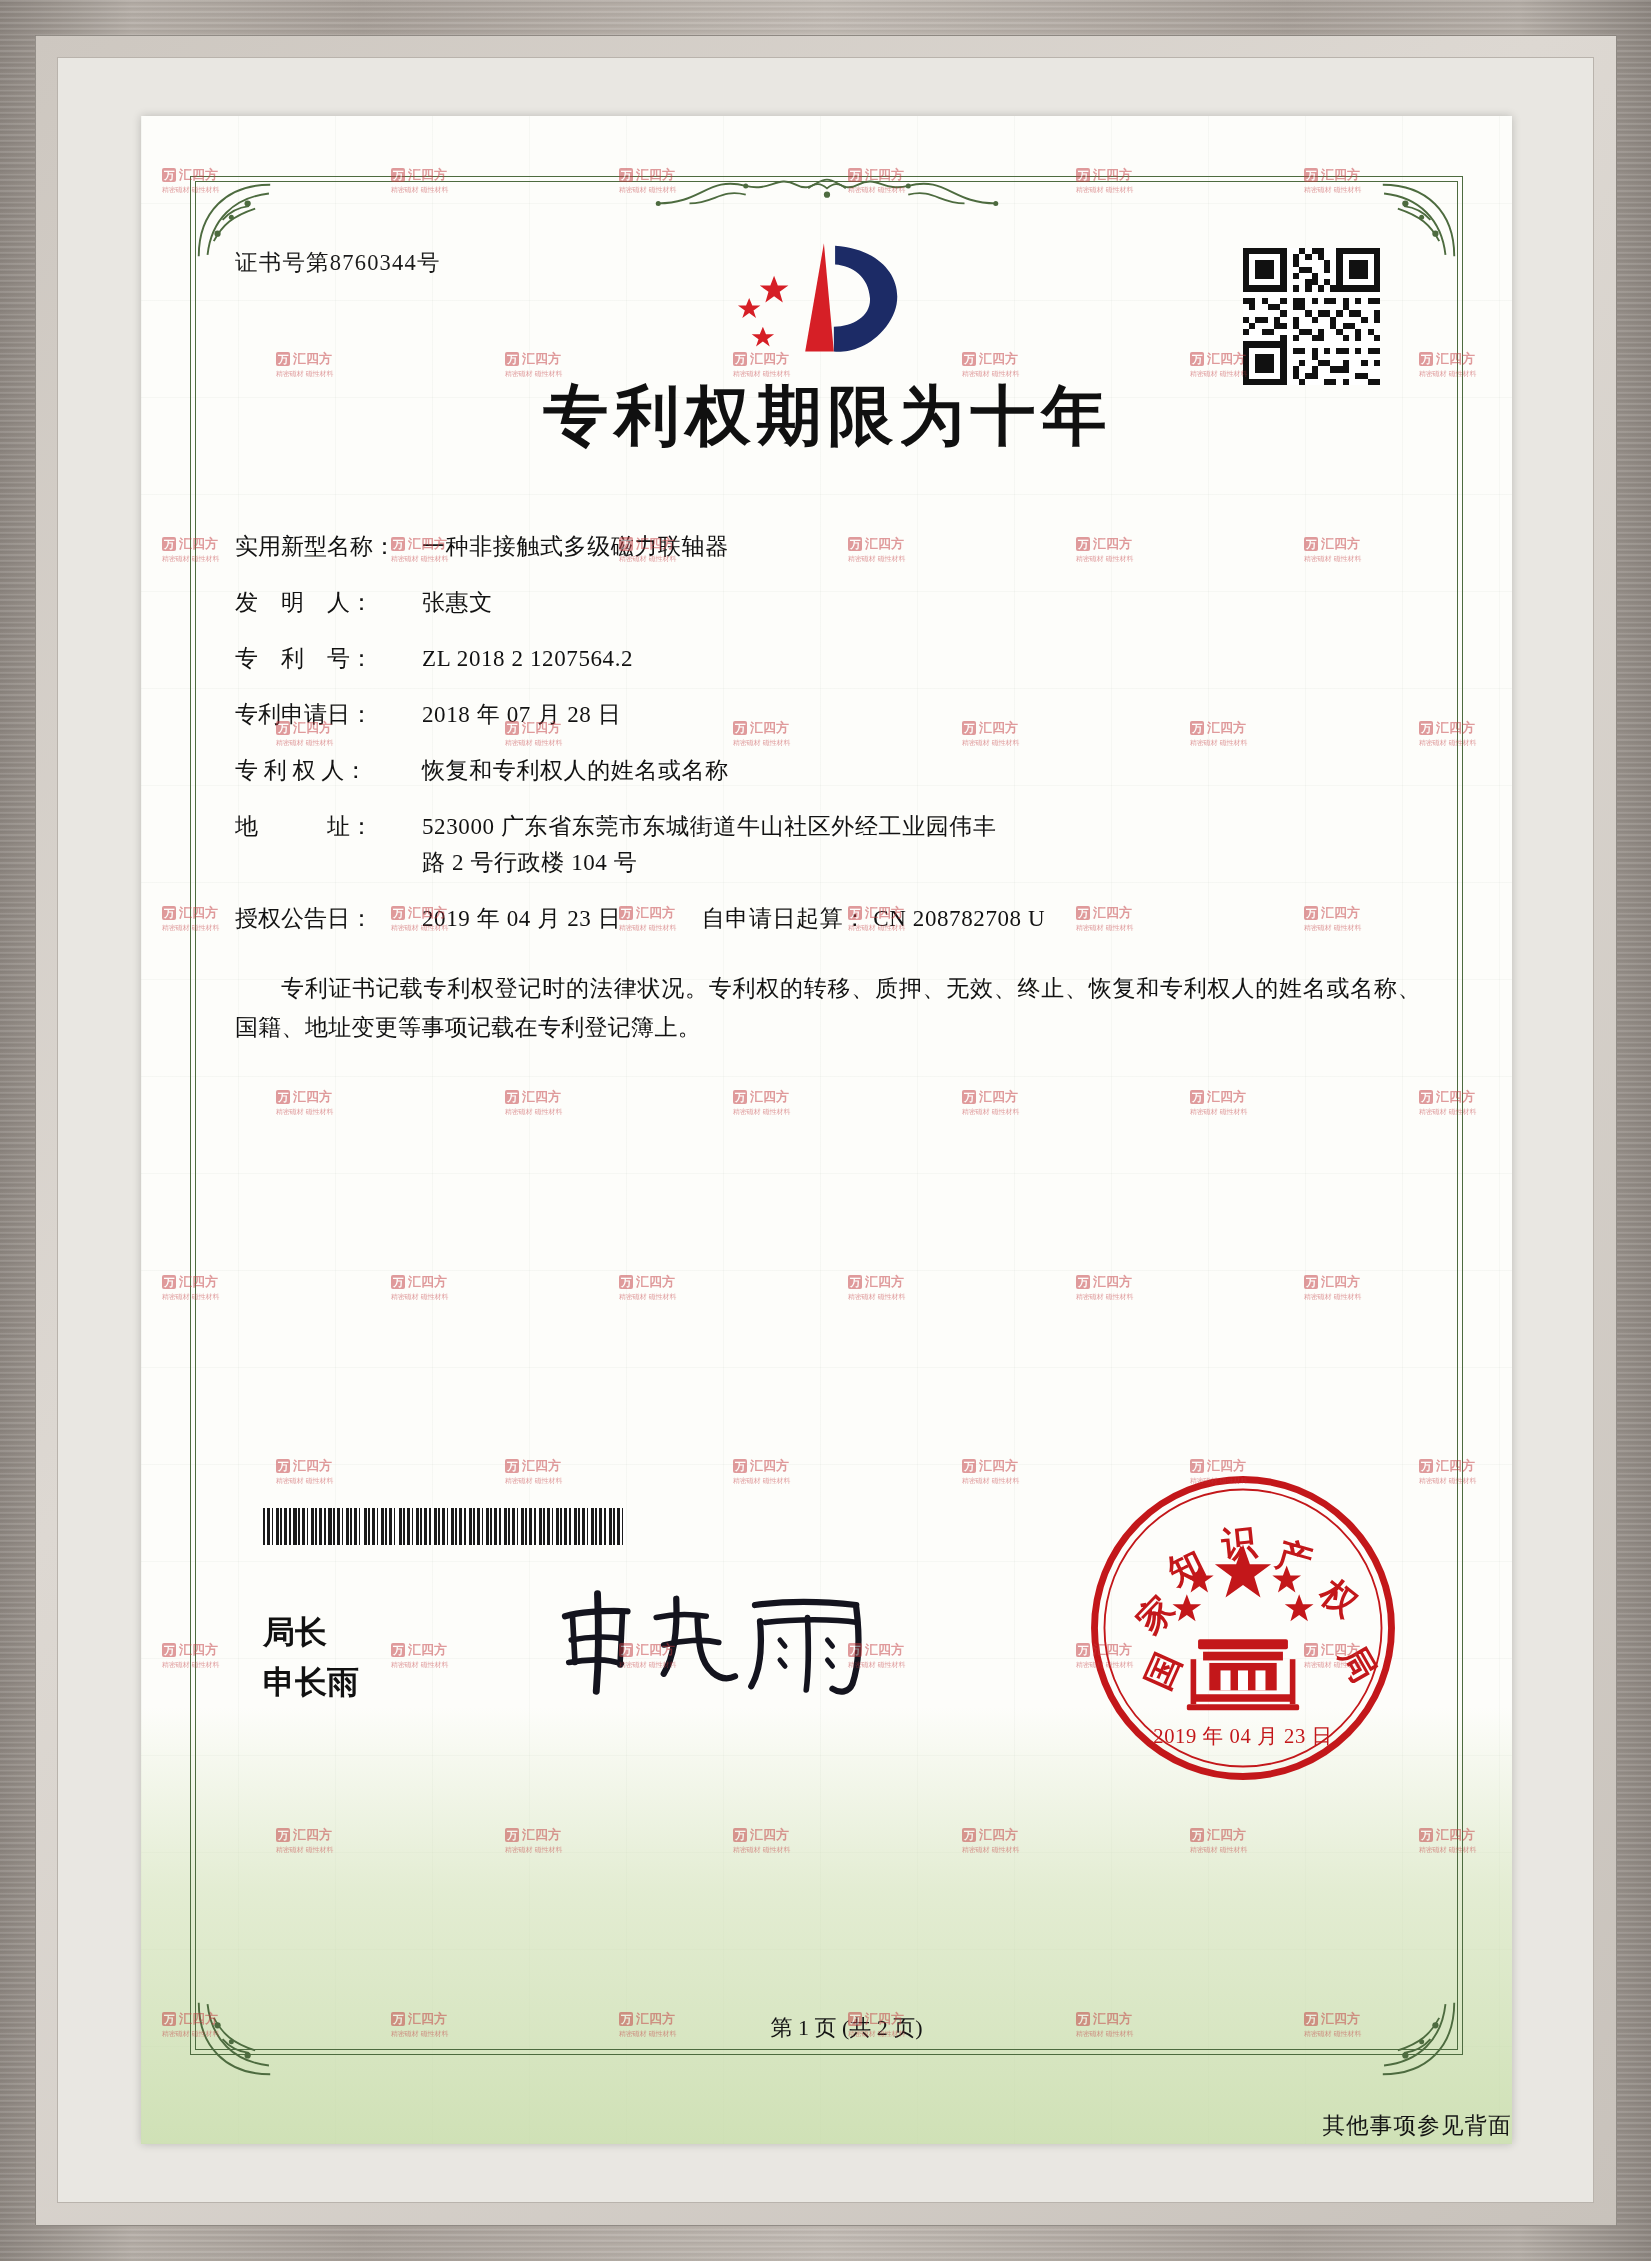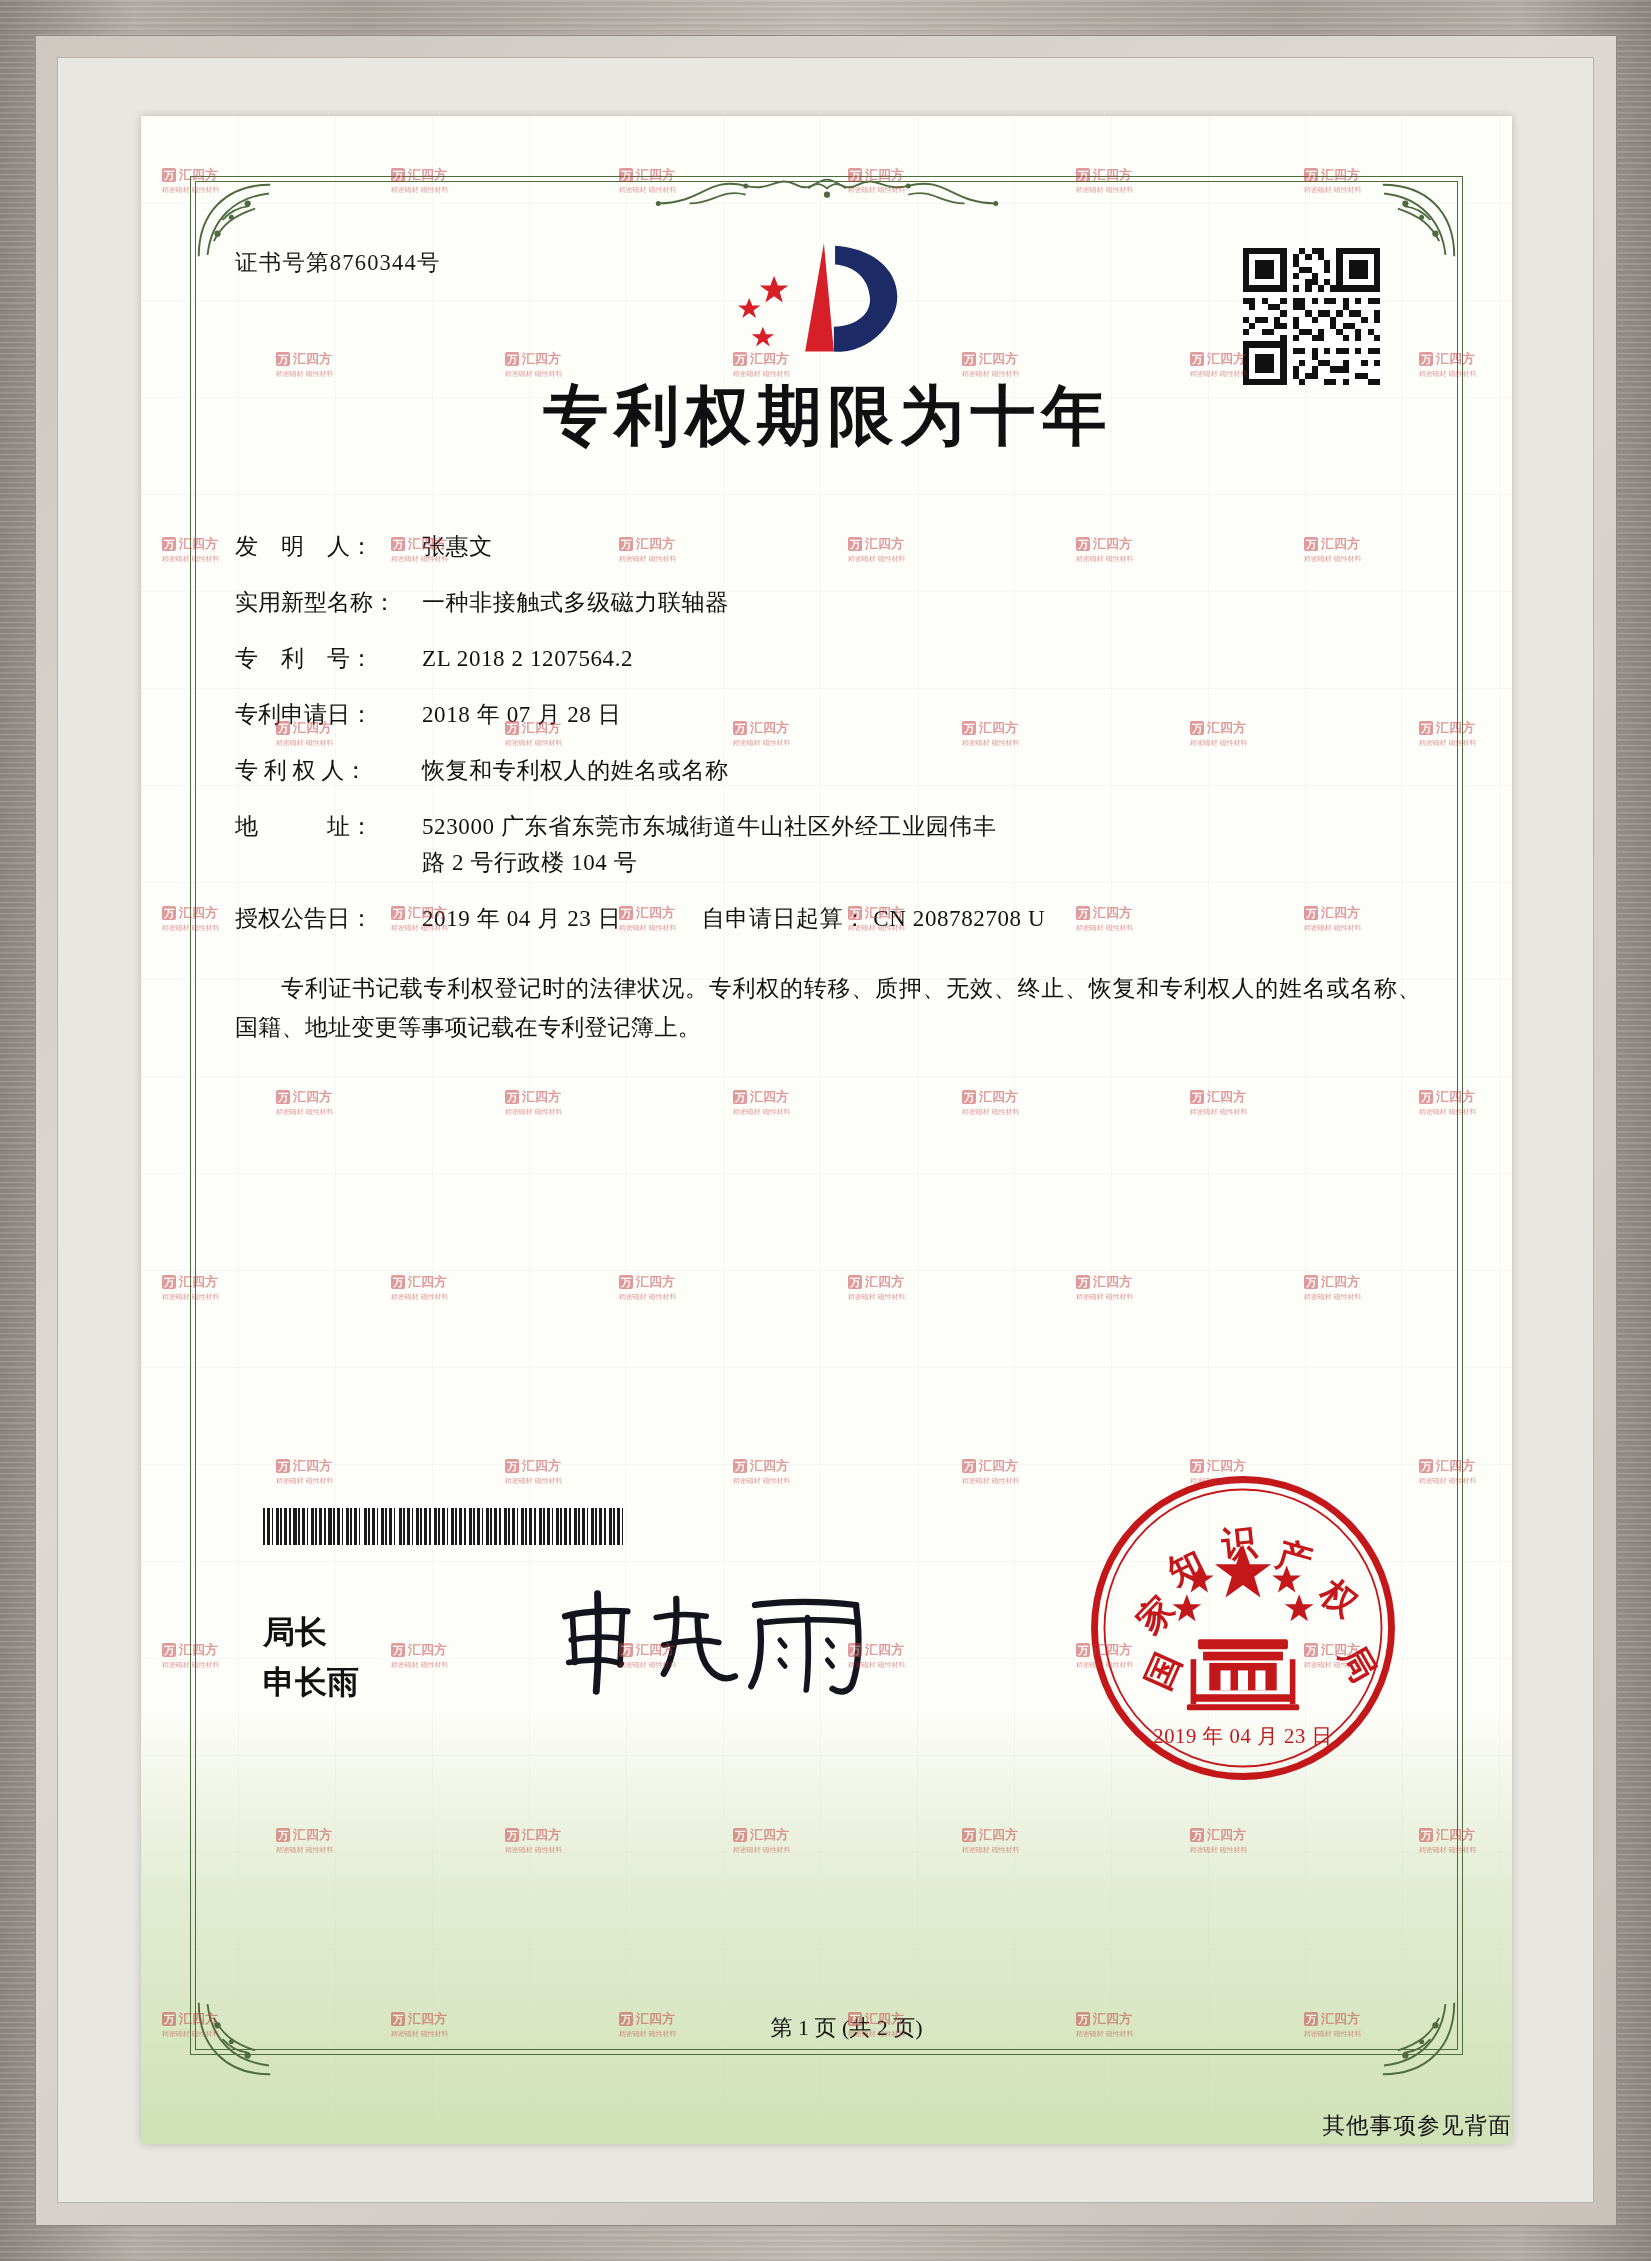--- a/index.html
+++ b/index.html
@@ -381,27 +381,27 @@
     </div>
 
     <div class="content">
       <div class="cert-no">证书号第8760344号</div>
 
       <div class="title">专利权期限为十年</div>
 
       <div class="fields">
 
         <div class="field-row">
+          <div class="field-label">实用新型名称：</div>
+          <div class="field-value">一种非接触式多级磁力联轴器</div>
+        </div>
+
+        <div class="field-row">
           <div class="field-label">发　明　人：</div>
           <div class="field-value">张惠文</div>
-        </div>
-
-        <div class="field-row">
-          <div class="field-label">实用新型名称：</div>
-          <div class="field-value">一种非接触式多级磁力联轴器</div>
         </div>
 
         <div class="field-row">
           <div class="field-label">专　利　号：</div>
           <div class="field-value">ZL 2018 2 1207564.2</div>
         </div>
 
         <div class="field-row">
           <div class="field-label">专利申请日：</div>
           <div class="field-value">2018 年 07 月 28 日</div>

